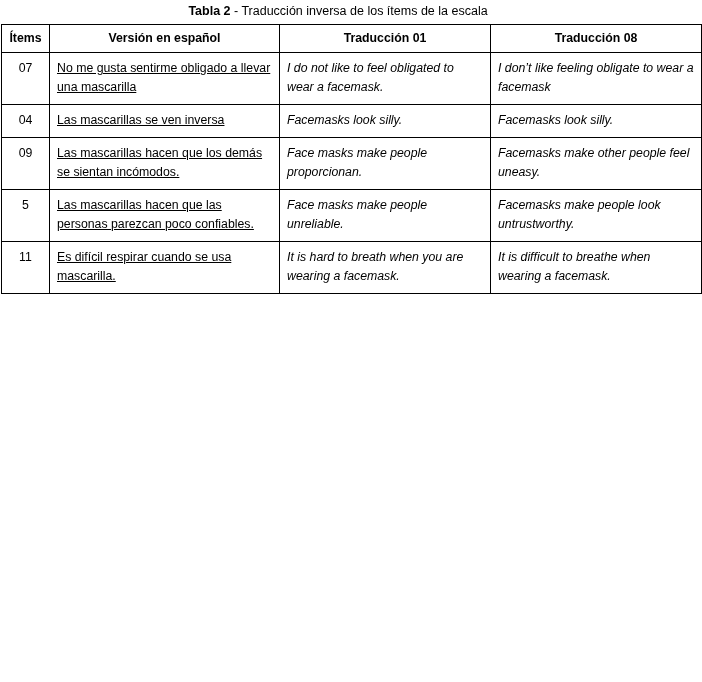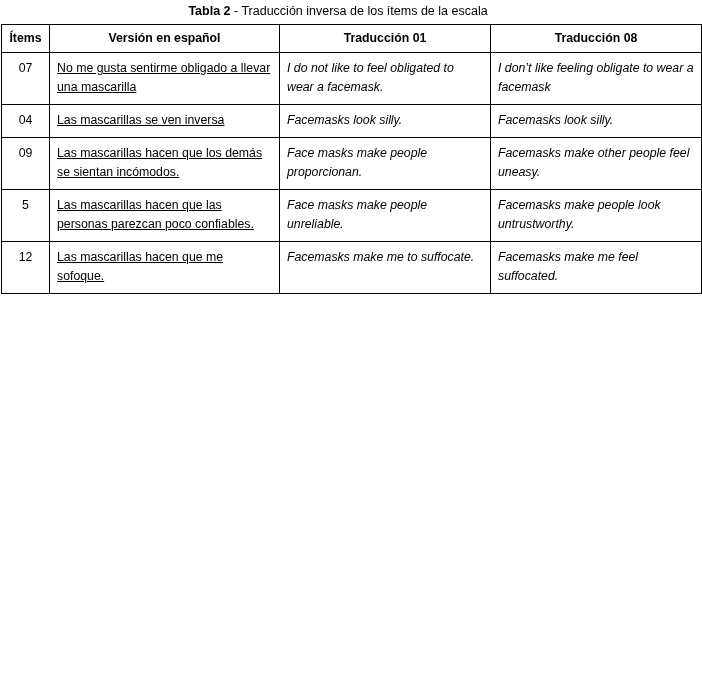--- a/index.html
+++ b/index.html
@@ -110,21 +110,21 @@
         <td class="tr">Face masks make people proporcionan.</td>
         <td class="tr">Facemasks make other people feel uneasy.</td>
       </tr>
       <tr>
         <td class="item">5</td>
         <td class="es">Las mascarillas hacen que las personas parezcan poco confiables.</td>
         <td class="tr">Face masks make people unreliable.</td>
         <td class="tr">Facemasks make people look untrustworthy.</td>
       </tr>
       <tr>
-        <td class="item">12</td>
-        <td class="es">Las mascarillas hacen que me sofoque.</td>
-        <td class="tr">Facemasks make me to suffocate.</td>
-        <td class="tr">Facemasks make me feel suffocated.</td>
+        <td class="item">11</td>
+        <td class="es">Es difícil respirar cuando se usa mascarilla.</td>
+        <td class="tr">It is hard to breath when you are wearing a facemask.</td>
+        <td class="tr">It is difficult to breathe when wearing a facemask.</td>
       </tr>
     </tbody>
   </table>
 
 </div>
 
 </body></html>

